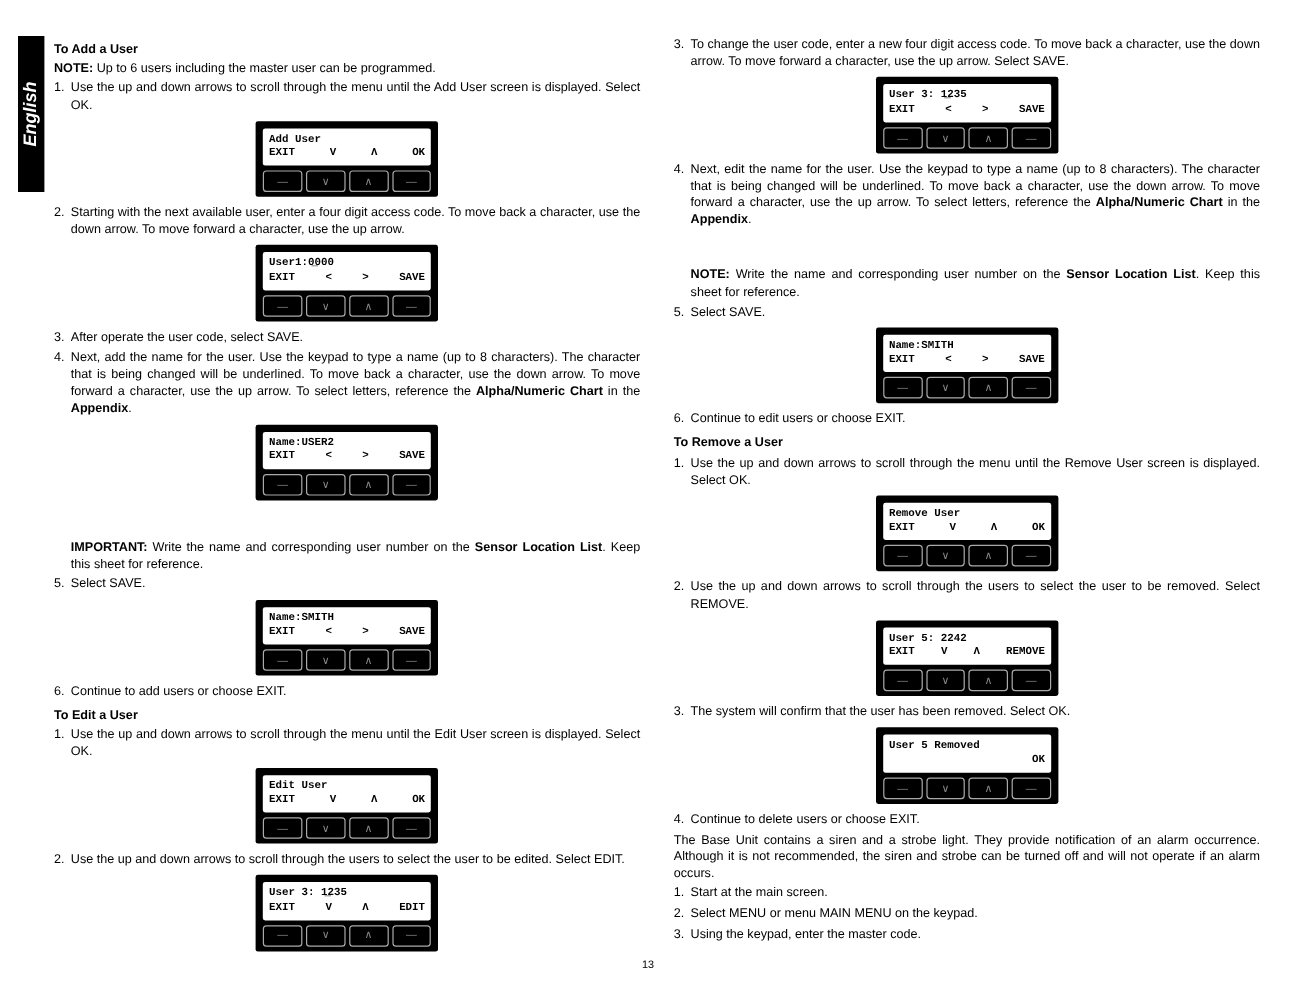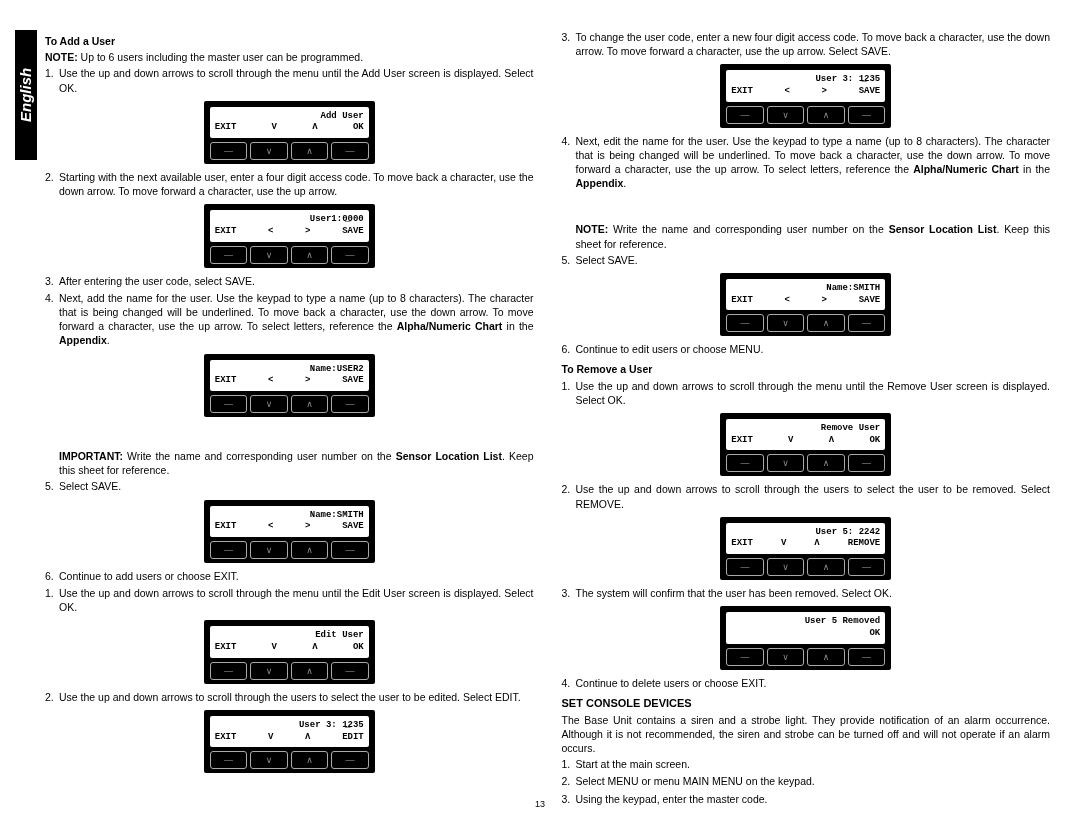--- a/index.html
+++ b/index.html
@@ -54,22 +54,21 @@
   .justify { text-align: justify; }
   ol.numbered { list-style: none; padding-left: 14px; margin: 0; }
   ol.numbered > li { position: relative; margin: 0 0 3px; text-align: justify; }
   ol.numbered > li > .num { position: absolute; left: -14px; }
   .indent { padding-left: 14px; text-align: justify; margin-top: 32px; }
   .device-wrap { display: flex; justify-content: center; margin: 6px 0 6px; }
   .device {
     background: #000;
     padding: 6px 6px 4px;
     border-radius: 2px;
-    width: 171px;
-    text-align: right;
+    width: 152px;
   }
   .screen {
     background: #fff;
     padding: 4px 5px;
     border-radius: 2px;
     font-family: "Courier New", monospace;
     font-size: 9px;
     font-weight: bold;
     line-height: 1.3;
   }
@@ -151,21 +150,21 @@
           <div class="btn-row">
             <div class="dbtn">—</div>
             <div class="dbtn">∨</div>
             <div class="dbtn">∧</div>
             <div class="dbtn">—</div>
           </div>
         </div>
       </div>
 
       <ol class="numbered">
-        <li><span class="num">3.</span><span>After entering the user code, select SAVE.</span></li>
+        <li><span class="num">3.</span><span>After operate the user code, select SAVE.</span></li>
         <li><span class="num">4.</span>
           <span>Next, add the name for the user. Use the keypad to type a name (up to 8 characters). The character that is being changed will be underlined. To move back a character, use the down arrow. To move forward a character, use the up arrow. To select letters, reference the </span><b>Alpha/Numeric Chart</b><span> in the </span><b>Appendix</b><span>.</span>
         </li>
       </ol>
 
       <div class="device-wrap">
         <div class="device">
           <div class="screen">
             <div>Name:USER2</div>
             <div class="screen-row">
@@ -209,20 +208,21 @@
             <div class="dbtn">∧</div>
             <div class="dbtn">—</div>
           </div>
         </div>
       </div>
 
       <ol class="numbered">
         <li><span class="num">6.</span><span>Continue to add users or choose EXIT.</span></li>
       </ol>
 
+      <p class="heading-sm">To Edit a User</p>
 
       <ol class="numbered">
         <li><span class="num">1.</span><span>Use the up and down arrows to scroll through the menu until the Edit User screen is displayed. Select OK.</span></li>
       </ol>
 
       <div class="device-wrap">
         <div class="device">
           <div class="screen">
             <div>Edit User</div>
             <div class="screen-row">
@@ -321,21 +321,21 @@
           <div class="btn-row">
             <div class="dbtn">—</div>
             <div class="dbtn">∨</div>
             <div class="dbtn">∧</div>
             <div class="dbtn">—</div>
           </div>
         </div>
       </div>
 
       <ol class="numbered">
-        <li><span class="num">6.</span><span>Continue to edit users or choose MENU.</span></li>
+        <li><span class="num">6.</span><span>Continue to edit users or choose EXIT.</span></li>
       </ol>
 
       <p class="heading-sm">To Remove a User</p>
 
       <ol class="numbered">
         <li><span class="num">1.</span><span>Use the up and down arrows to scroll through the menu until the Remove User screen is displayed. Select OK.</span></li>
       </ol>
 
       <div class="device-wrap">
         <div class="device">
@@ -399,21 +399,20 @@
             <div class="dbtn">∧</div>
             <div class="dbtn">—</div>
           </div>
         </div>
       </div>
 
       <ol class="numbered">
         <li><span class="num">4.</span><span>Continue to delete users or choose EXIT.</span></li>
       </ol>
 
-      <p class="heading-sm" style="font-size:11px;">SET CONSOLE DEVICES</p>
       <p class="justify">The Base Unit contains a siren and a strobe light. They provide notification of an alarm occurrence. Although it is not recommended, the siren and strobe can be turned off and will not operate if an alarm occurs.</p>
 
       <ol class="numbered">
         <li><span class="num">1.</span><span>Start at the main screen.</span></li>
         <li><span class="num">2.</span><span>Select MENU or menu MAIN MENU on the keypad.</span></li>
         <li><span class="num">3.</span><span>Using the keypad, enter the master code.</span></li>
       </ol>
 
     </div>
   </div>

